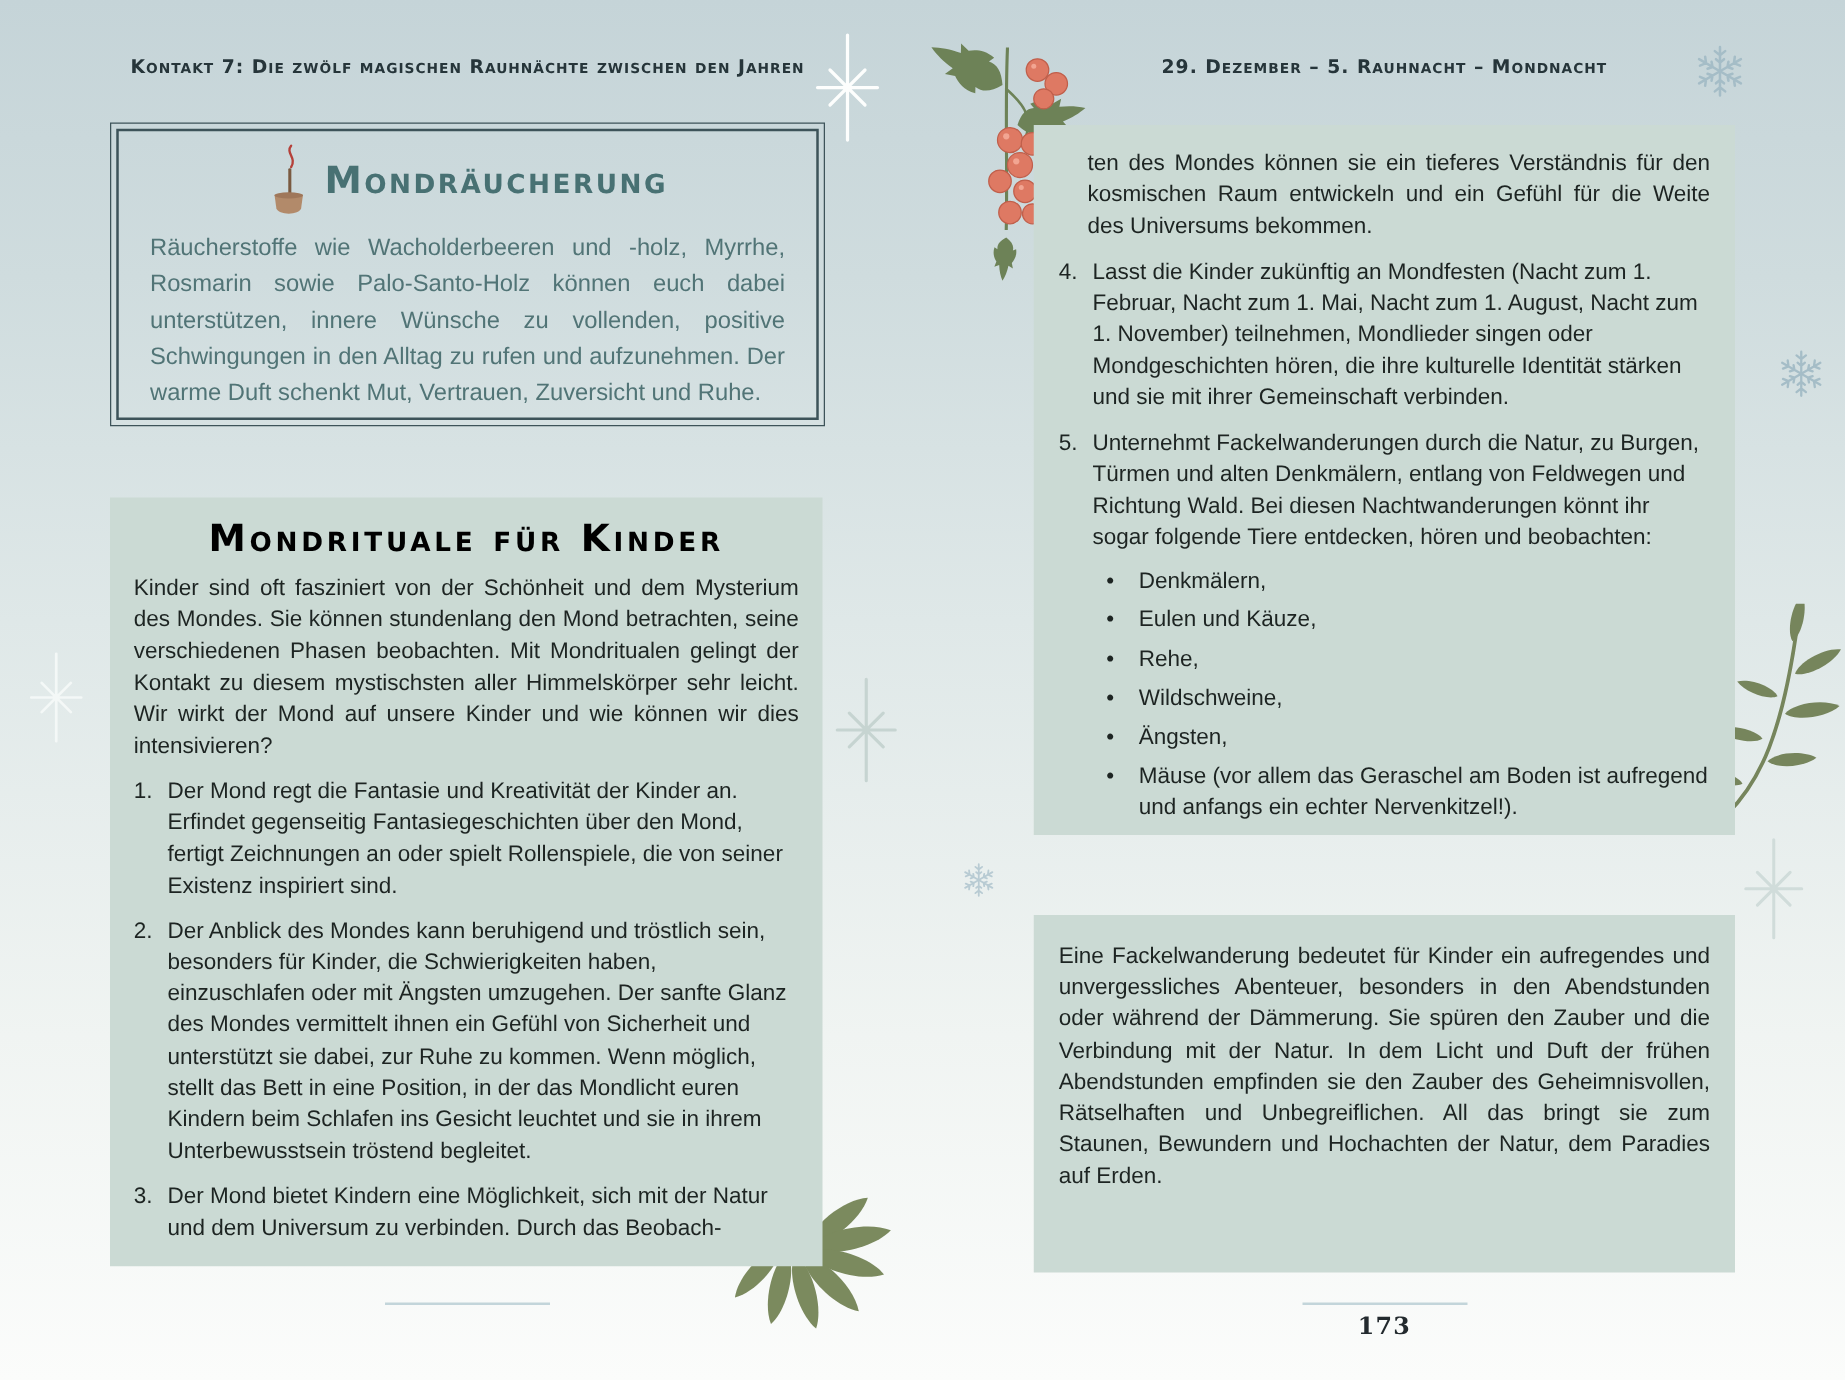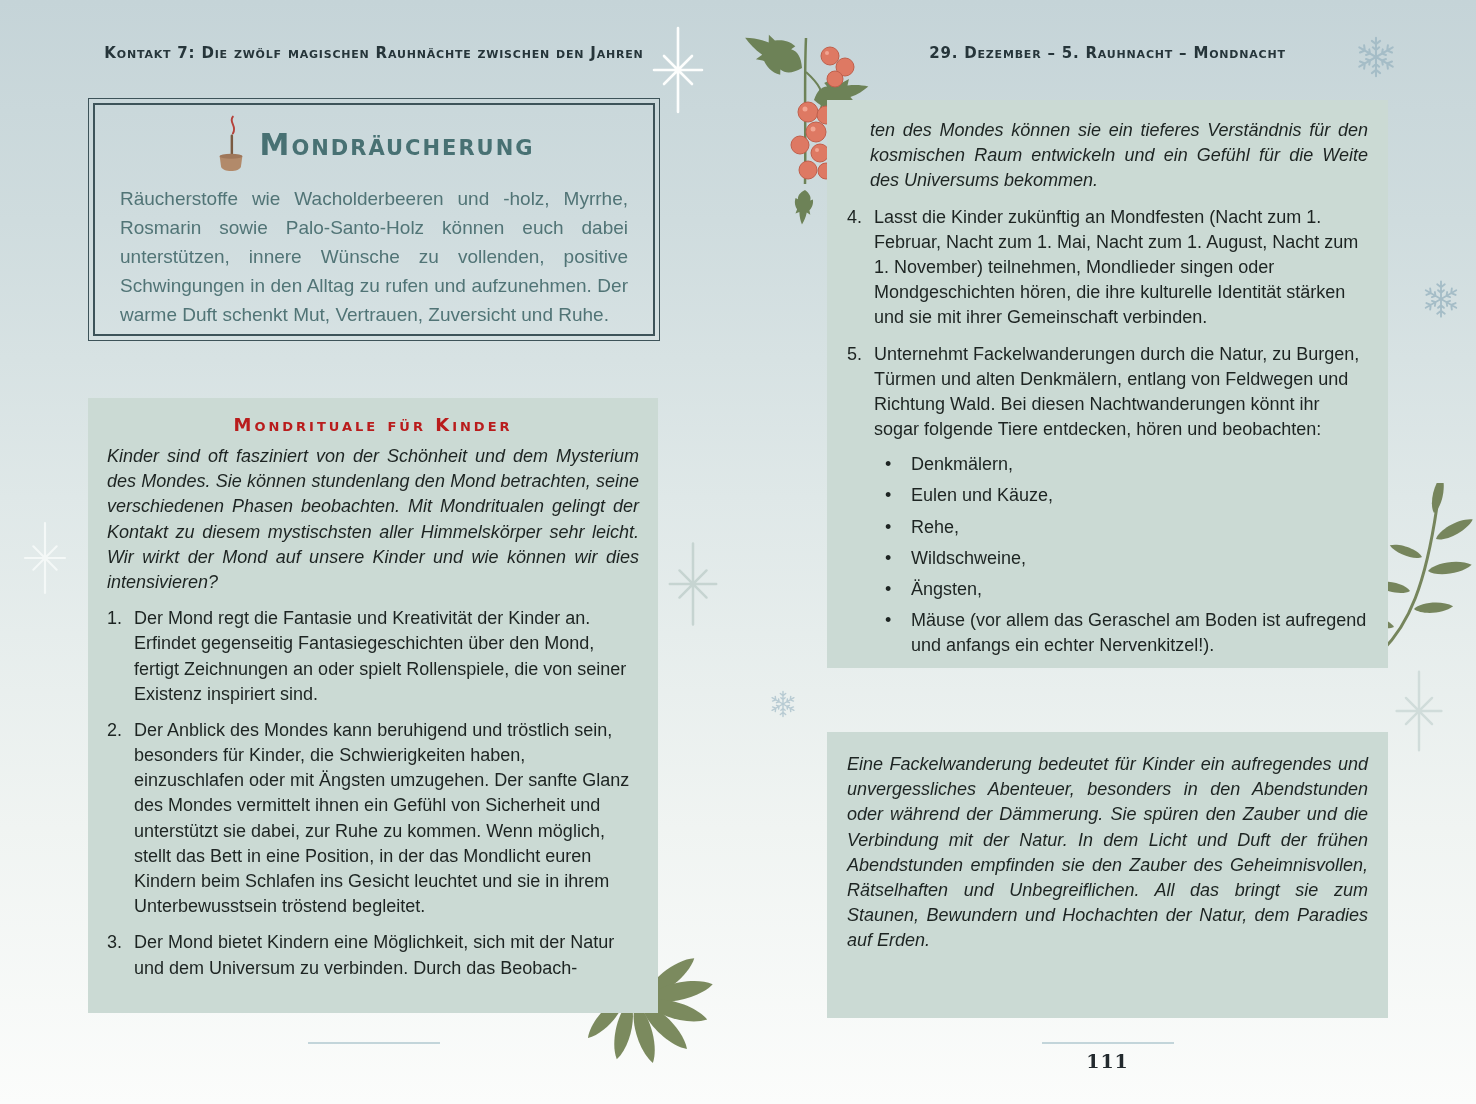--- a/index.html
+++ b/index.html
@@ -40,25 +40,25 @@
   }
 
   
   .sage{position:absolute;z-index:2;background:#cbdad4;box-sizing:border-box;overflow:hidden;}
   .box-rituals{left:88px;top:398px;width:570px;height:615px;padding:16px 19px 12px;}
   .box-right-top{left:827px;top:100px;width:561px;height:568px;padding:18px 20px 12px;}
   .box-torch{left:827px;top:732px;width:561px;height:286px;padding:20px 20px 12px;}
 
   .brick-title{
     margin:0 0 9px;text-align:center;
-    font-variant:small-caps;font-weight:700;font-size:18px;letter-spacing:3px;
-    color:#b91c1c;font-family:"DejaVu Sans",sans-serif;
+    font-variant:small-caps;font-weight:700;font-size:30px;letter-spacing:3px;
+    color:#000000;font-family:"DejaVu Sans",sans-serif;
   }
   .body{font-size:18px;line-height:1.40;color:#1d2422;margin:0;}
-  .just{text-align:justify;font-style:italic;}
+  .just{text-align:justify;}
   .cont{margin-left:23px;}
   .num-item{display:grid;grid-template-columns:27px 1fr;margin-top:11px;}
   .num{font-size:18px;line-height:1.40;color:#1d2422;}
   .bullet-item{display:grid;grid-template-columns:26px 1fr;margin:6px 0 6px 38px;}
   .dot{font-size:18px;line-height:1.40;color:#1d2422;}
   .bullets{margin-top:10px;}
 
   
   .pagenum{position:absolute;z-index:2;top:1042px;text-align:center;}
   .pn-left{left:88px;width:572px;}
@@ -276,16 +276,16 @@
 
   <div class="sage box-torch">
     <p class="body just">Eine Fackelwanderung bedeutet für Kinder ein aufregendes und unvergessliches Abenteuer, besonders in den Abendstunden oder während der Dämmerung. Sie spüren den Zauber und die Verbindung mit der Natur. In dem Licht und Duft der frühen Abendstunden empfinden sie den Zauber des Geheimnisvollen, Rätselhaften und Unbegreiflichen. All das bringt sie zum Staunen, Bewundern und Hochachten der Natur, dem Paradies auf Erden.</p>
   </div>
 
   <div class="pagenum pn-left">
     <div class="pn-line"></div>
   </div>
   <div class="pagenum pn-right">
     <div class="pn-line"></div>
-    <div class="pn">111</div>
+    <div class="pn">173</div>
   </div>
 
 </div>
 
 </body></html>

